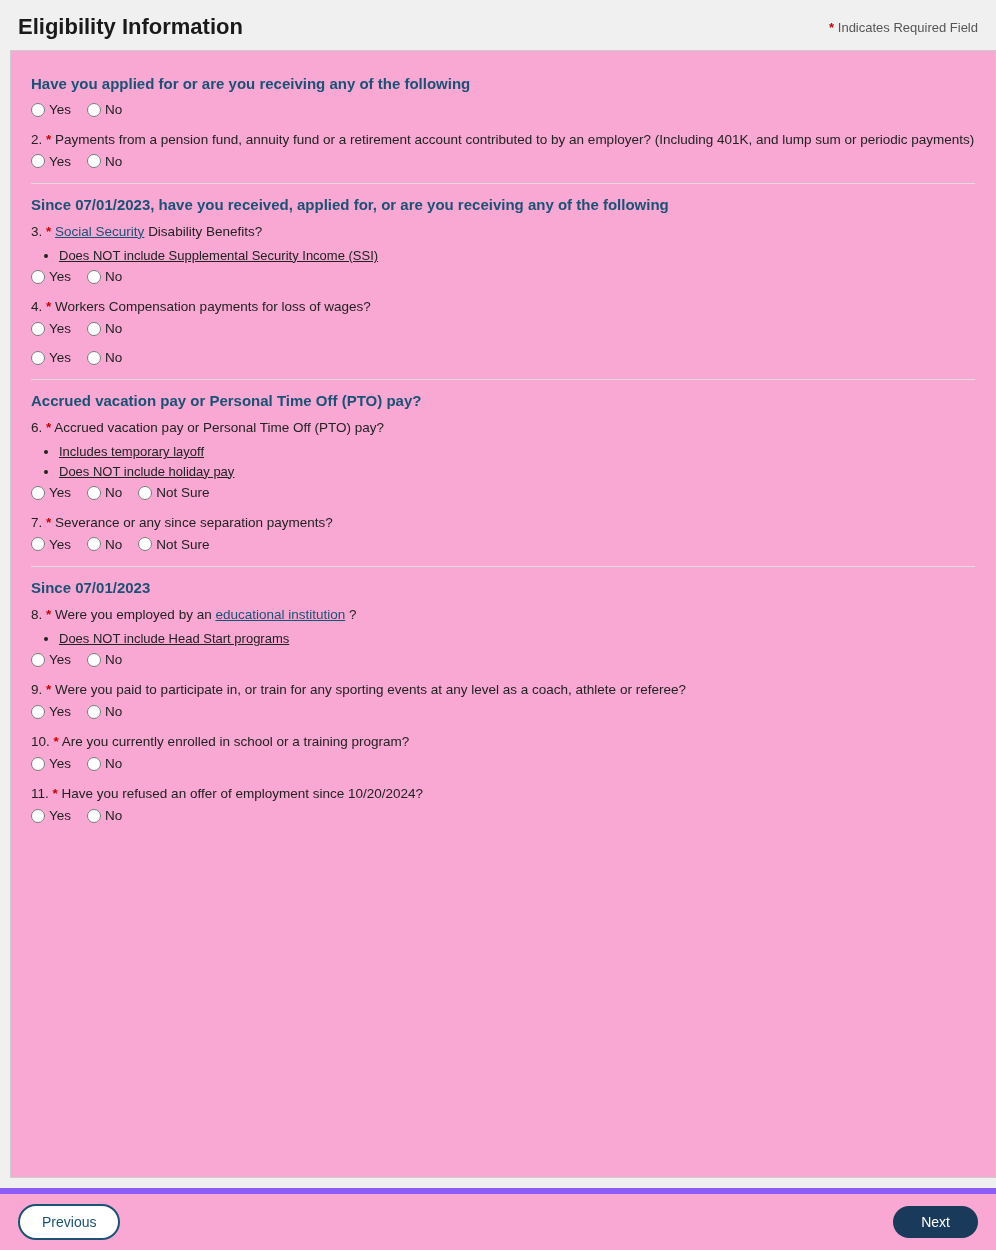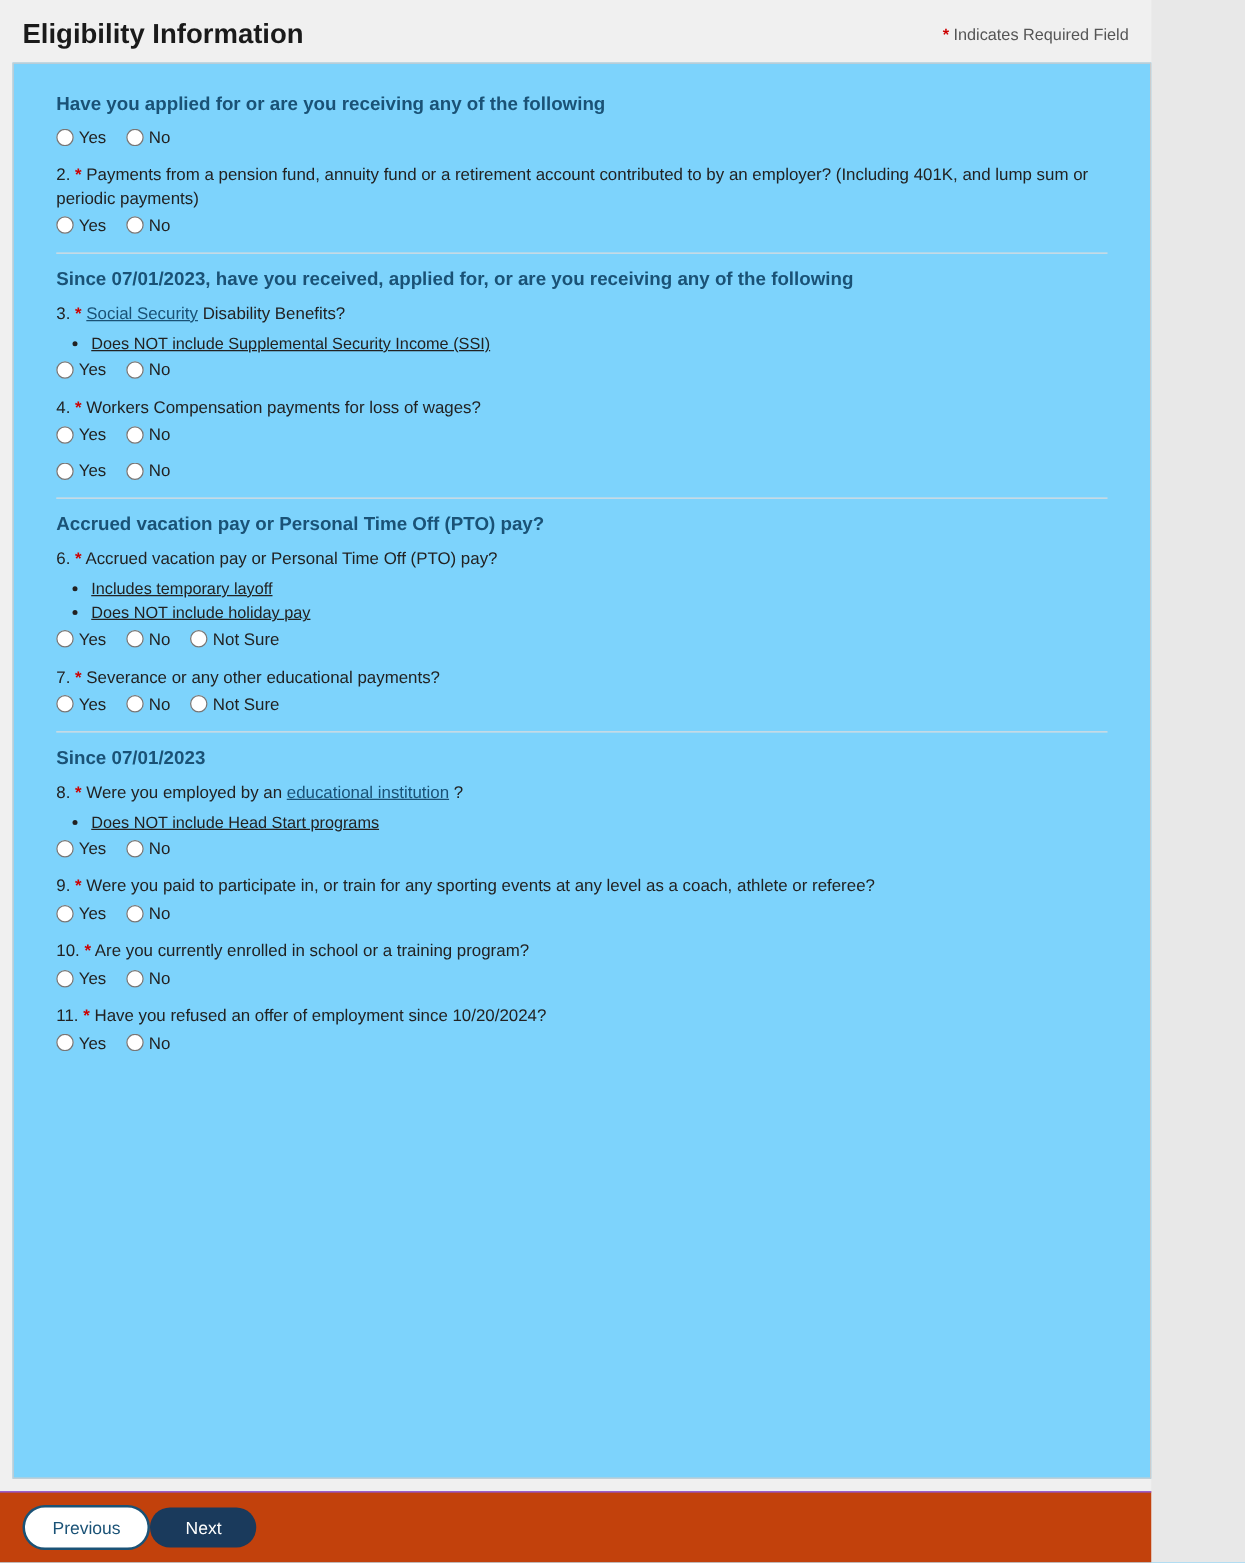--- a/index.html
+++ b/index.html
@@ -5,21 +5,21 @@
     * { box-sizing: border-box; margin: 0; padding: 0; }
     body {
       font-family: Arial, sans-serif;
       font-size: 14px;
       background: #e8e8e8;
       color: #222;
       width: 996px;
       min-height: 1250px;
     }
     .page-wrapper {
-      width: 921px;
+      width: 996px;
       min-height: 1250px;
       background: #f0f0f0;
       display: flex;
       flex-direction: column;
     }
     .header-bar {
       display: flex;
       justify-content: space-between;
       align-items: center;
       padding: 14px 18px 10px 18px;
@@ -32,24 +32,24 @@
     }
     .required-note {
       font-size: 13px;
       color: #555;
     }
     .required-note .asterisk {
       color: #c00;
       font-weight: bold;
     }
     .form-card {
-      background: #7dd3fc;
+      background: #f9a8d4;
       border: 1px solid #ccc;
       margin: 0 0 10px 10px;
-      padding: 18px 34px;
+      padding: 18px 20px;
       flex: 1;
     }
     .section-heading {
       font-size: 15px;
       font-weight: bold;
       color: #1a5276;
       margin-bottom: 10px;
       margin-top: 6px;
     }
     .question-block {
@@ -100,24 +100,25 @@
       width: 14px;
       height: 14px;
     }
     .divider {
       border: none;
       border-top: 1px solid #ddd;
       margin: 12px 0;
     }
     .footer-bar {
       display: flex;
+      justify-content: space-between;
       align-items: center;
       padding: 10px 18px;
-      background: #c2410c;
-      border-top: 1px solid #8b5cf6;
+      background: #f9a8d4;
+      border-top: 6px solid #8b5cf6;
     }
     .btn-previous {
       background: #fff;
       color: #1a5276;
       border: 2px solid #1a5276;
       border-radius: 20px;
       padding: 8px 22px;
       font-size: 14px;
       cursor: pointer;
       font-weight: normal;
@@ -269,21 +270,21 @@
           <input type="radio" name="q6" value="notsure" style="">
           <span>Not Sure</span>
         </label>
       </div>
     </div>
 
     <div class="question-block">
       <div class="question-text">
         <span class="q-number">7.</span>
         <span class="req"> *</span>
-        <span> Severance or any other educational payments?</span>
+        <span> Severance or any since separation payments?</span>
       </div>
       <div class="radio-group">
         <label class="radio-label">
           <input type="radio" name="q7" value="yes" style="">
           <span>Yes</span>
         </label>
         <label class="radio-label">
           <input type="radio" name="q7" value="no" style="">
           <span>No</span>
         </label>

